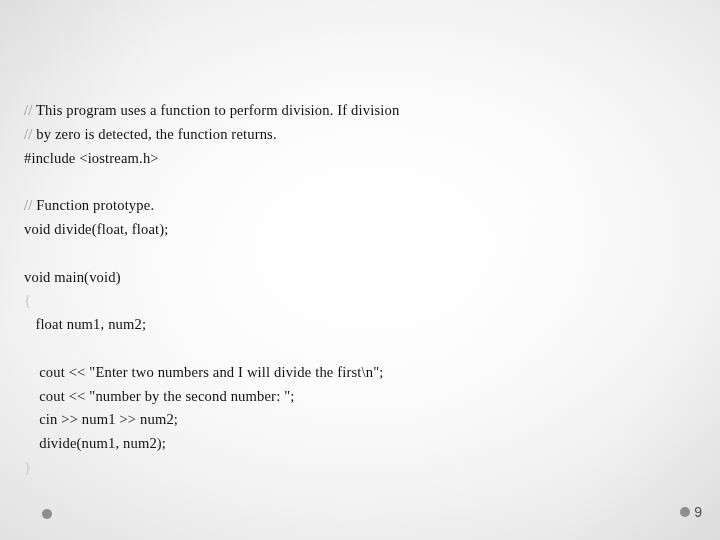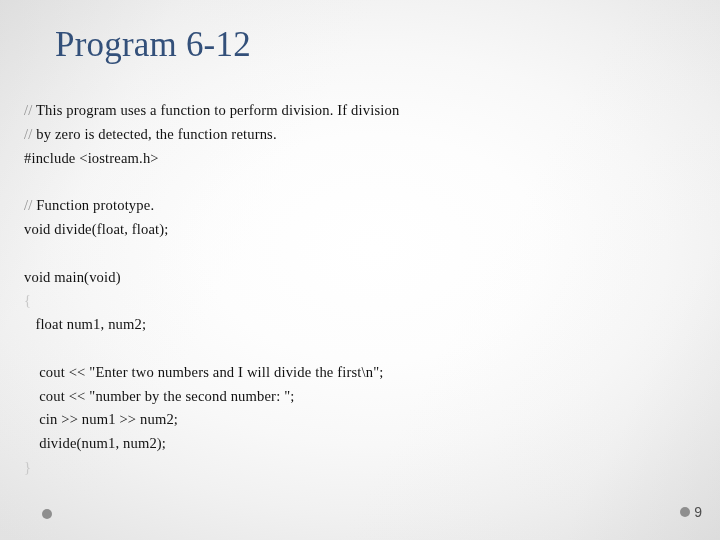--- a/index.html
+++ b/index.html
@@ -112,21 +112,20 @@
     font-size: 14px;
     line-height: 14px;
     color: #4d4d4d;
   }
 </style>
 </head>
 <body>
 
 <div id="slide">
 
-  <div id="title">Program 6-12</div>
 
   <div id="code"><div class="ln"><span class="cm">//</span> This program uses a function to perform division. If division</div><div class="ln"><span class="cm">//</span> by zero is detected, the function returns.</div><div class="ln">#include &lt;iostream.h&gt;</div><div class="ln blank">&nbsp;</div><div class="ln"><span class="cm">//</span> Function prototype.</div><div class="ln">void divide(float, float);</div><div class="ln blank">&nbsp;</div><div class="ln">void main(void)</div><div class="ln brace">{</div><div class="ln">   float num1, num2;</div><div class="ln blank">&nbsp;</div><div class="ln">    cout &lt;&lt; "Enter two numbers and I will divide the first\n";</div><div class="ln">    cout &lt;&lt; "number by the second number: ";</div><div class="ln">    cin &gt;&gt; num1 &gt;&gt; num2;</div><div class="ln">    divide(num1, num2);</div><div class="ln brace">}</div></div>
 
   <div id="footer-dot-left"></div>
 
   <div id="page-num-group">
     <div id="footer-dot-right"></div>
     <div id="page-number">9</div>
   </div>
 

